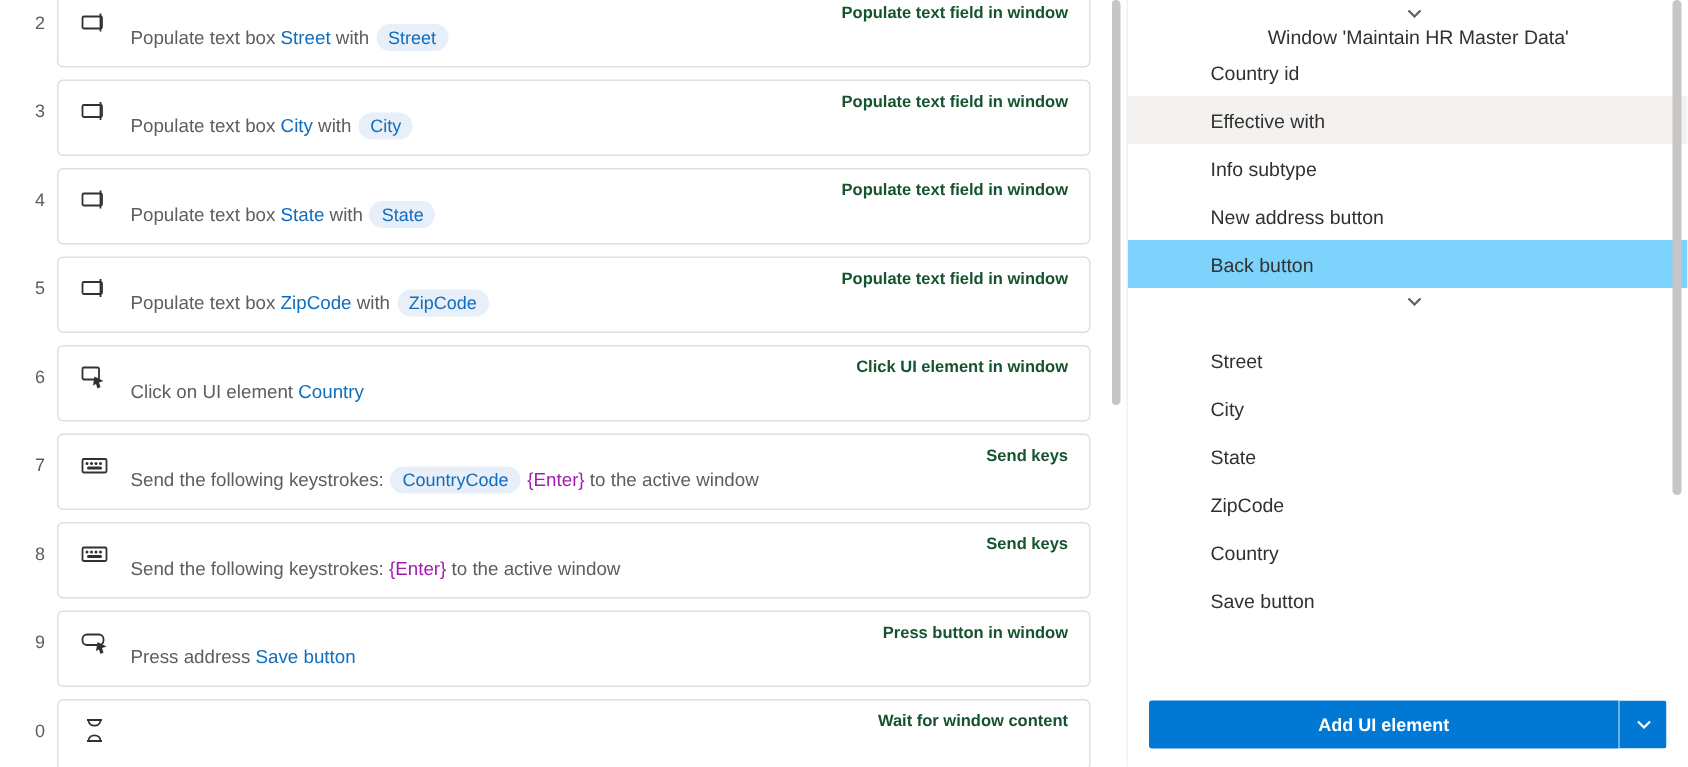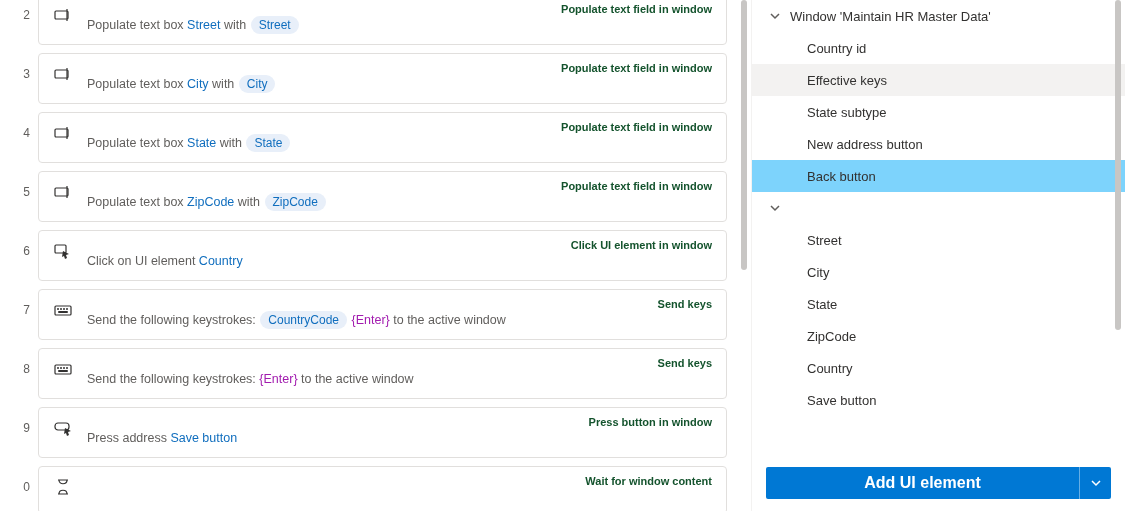--- a/index.html
+++ b/index.html
@@ -113,21 +113,21 @@
   }
   .tree-row {
     display: flex;
     align-items: center;
     height: 32px;
     padding-left: 14px;
     font-size: 13px;
     color: #323130;
     cursor: default;
   }
-  .tree-row.hdr { padding-left: 14px; }
+  .tree-row.hdr { padding-left: 14px; flex-direction: column; }
   .tree-row.child { padding-left: 55px; }
   .tree-row.hover-a { background: #f3f2f1; }
   .tree-row.selected { background: #7dd3fc; }
   .chev {
     display: inline-flex;
     width: 18px; height: 18px;
     align-items: center; justify-content: center;
     margin-right: 6px;
   }
   .chev svg { width: 10px; height: 10px; }
@@ -135,21 +135,21 @@
   .add-btn-wrap {
     position: absolute;
     left: 14px; right: 14px; bottom: 12px;
     height: 32px;
     display: flex;
   }
   .add-btn {
     flex: 1 1 auto;
     background: #0078d4;
     color: #fff;
-    font-size: 16px;
+    font-size: 12px;
     font-weight: 600;
     display: flex; align-items: center; justify-content: center;
     border-top-left-radius: 2px; border-bottom-left-radius: 2px;
     cursor: pointer;
   }
   .add-btn-drop {
     flex: 0 0 32px;
     background: #0078d4;
     border-left: 1px solid rgba(255,255,255,0.4);
     display: flex; align-items: center; justify-content: center;
@@ -330,24 +330,24 @@
           <svg viewBox="0 0 10 10">
             <path d="M1 3 L5 7 L9 3" stroke="#605e5c" stroke-width="1.5" fill="none"></path>
           </svg>
         </span>
         <span>Window 'Maintain HR Master Data'</span>
       </div>
       <div class="tree-row child">
         <span>Country id</span>
       </div>
       <div class="tree-row child hover-a">
-        <span>Effective keys</span>
-      </div>
-      <div class="tree-row child">
-        <span>State subtype</span>
+        <span>Effective with</span>
+      </div>
+      <div class="tree-row child">
+        <span>Info subtype</span>
       </div>
       <div class="tree-row child">
         <span>New address button</span>
       </div>
       <div class="tree-row child selected">
         <span>Back button</span>
       </div>
       <div class="tree-row hdr">
         <span class="chev">
           <svg viewBox="0 0 10 10">

